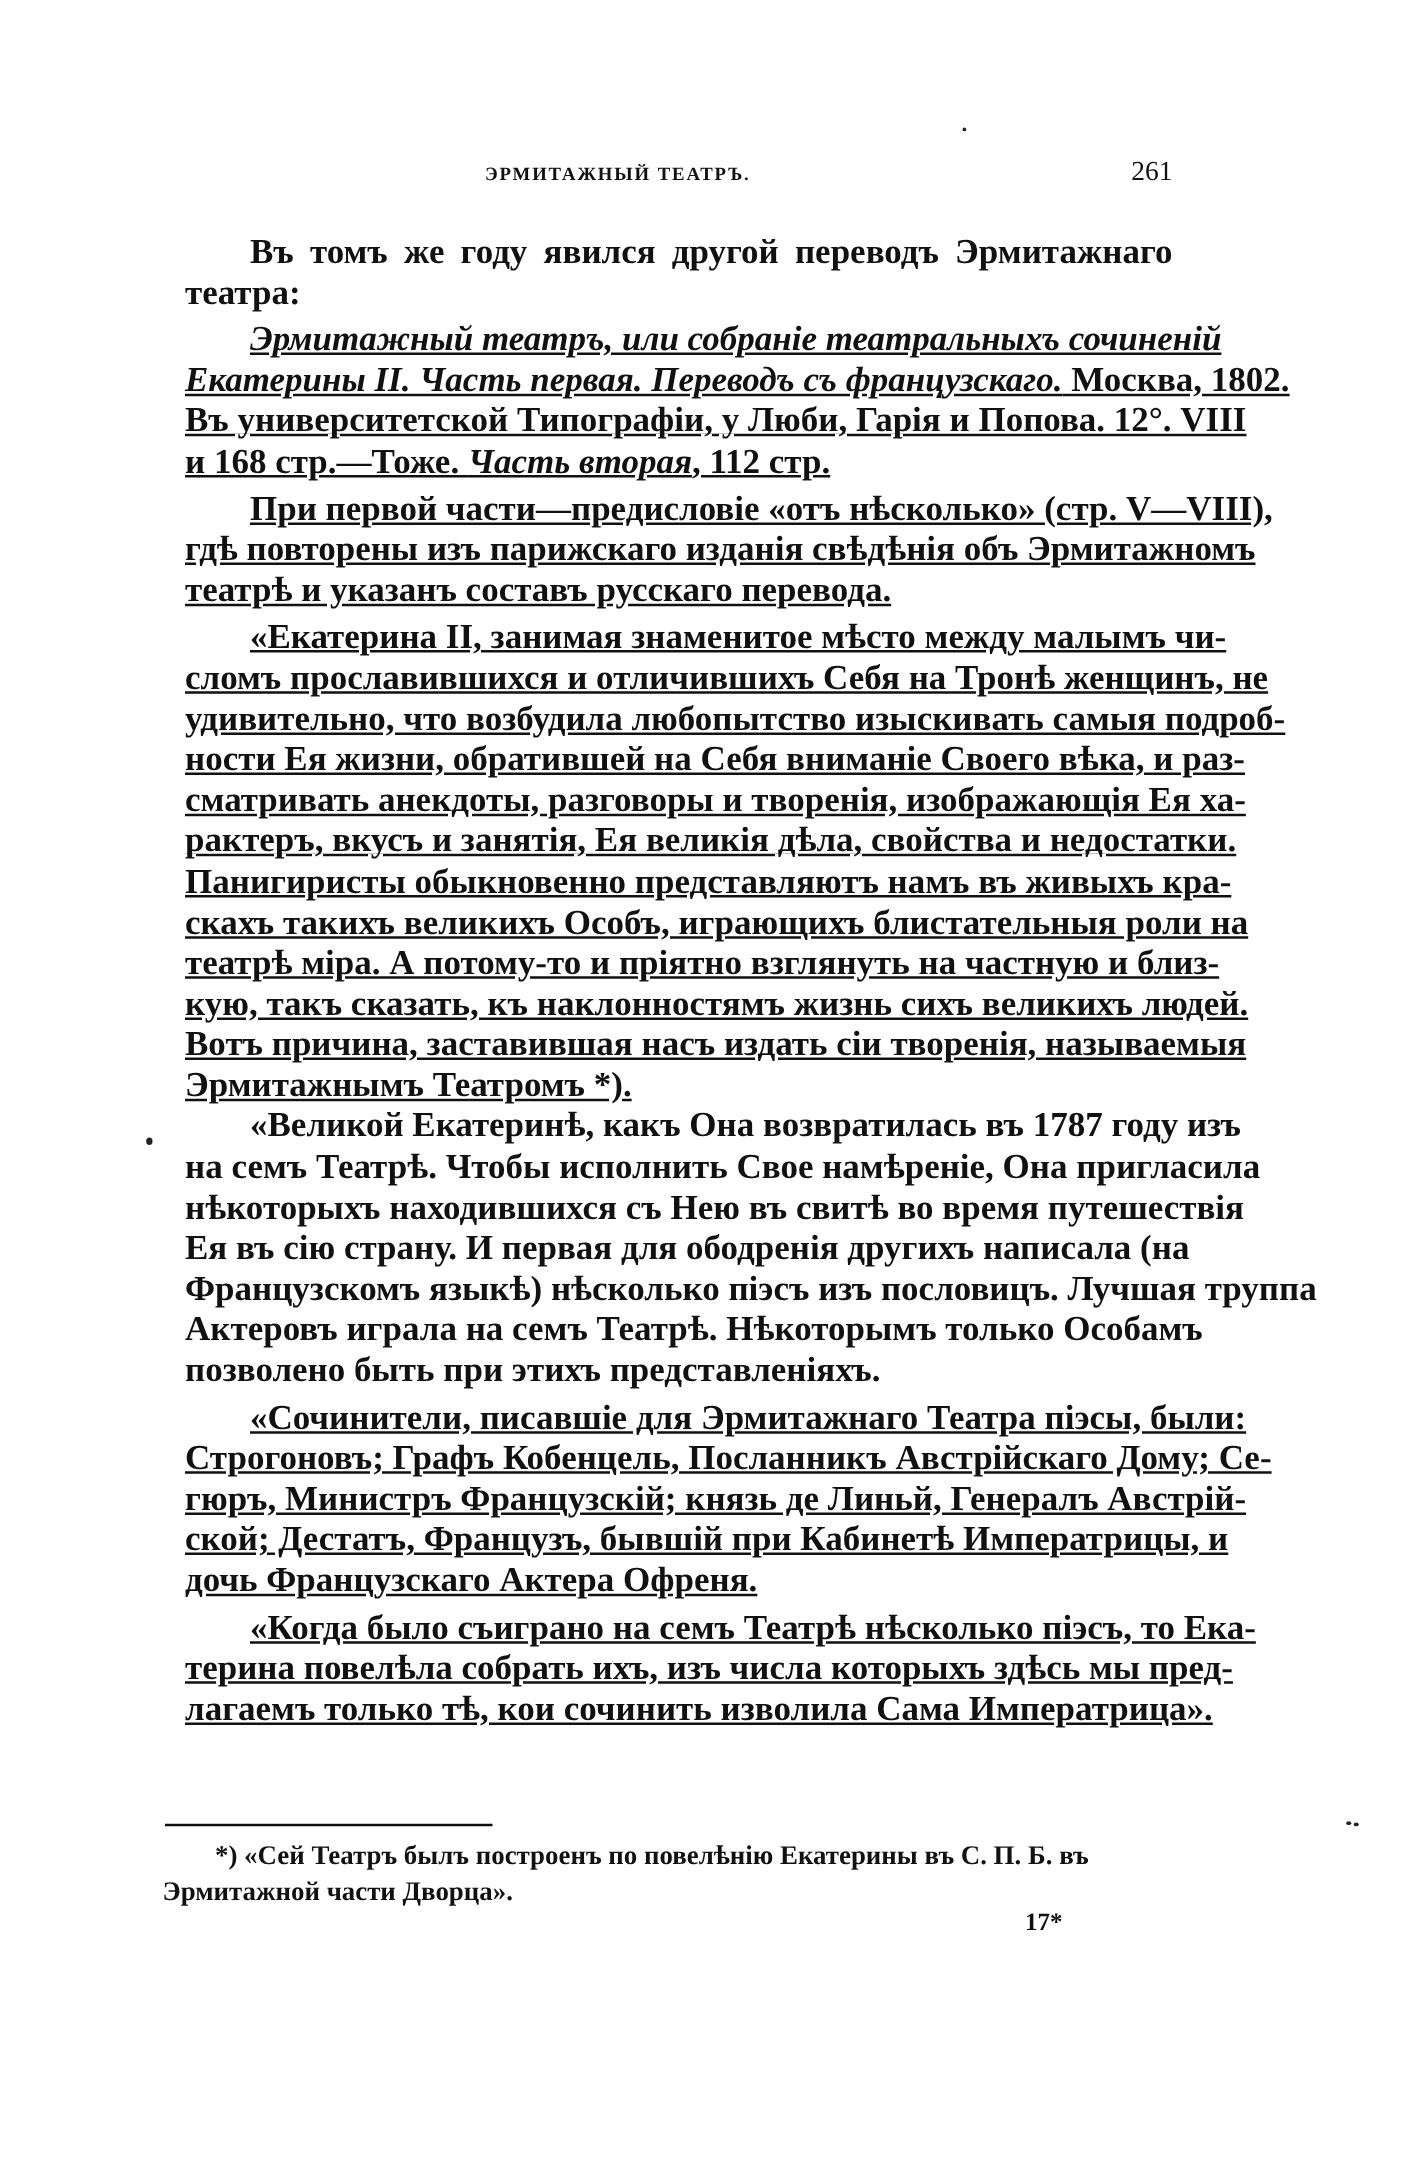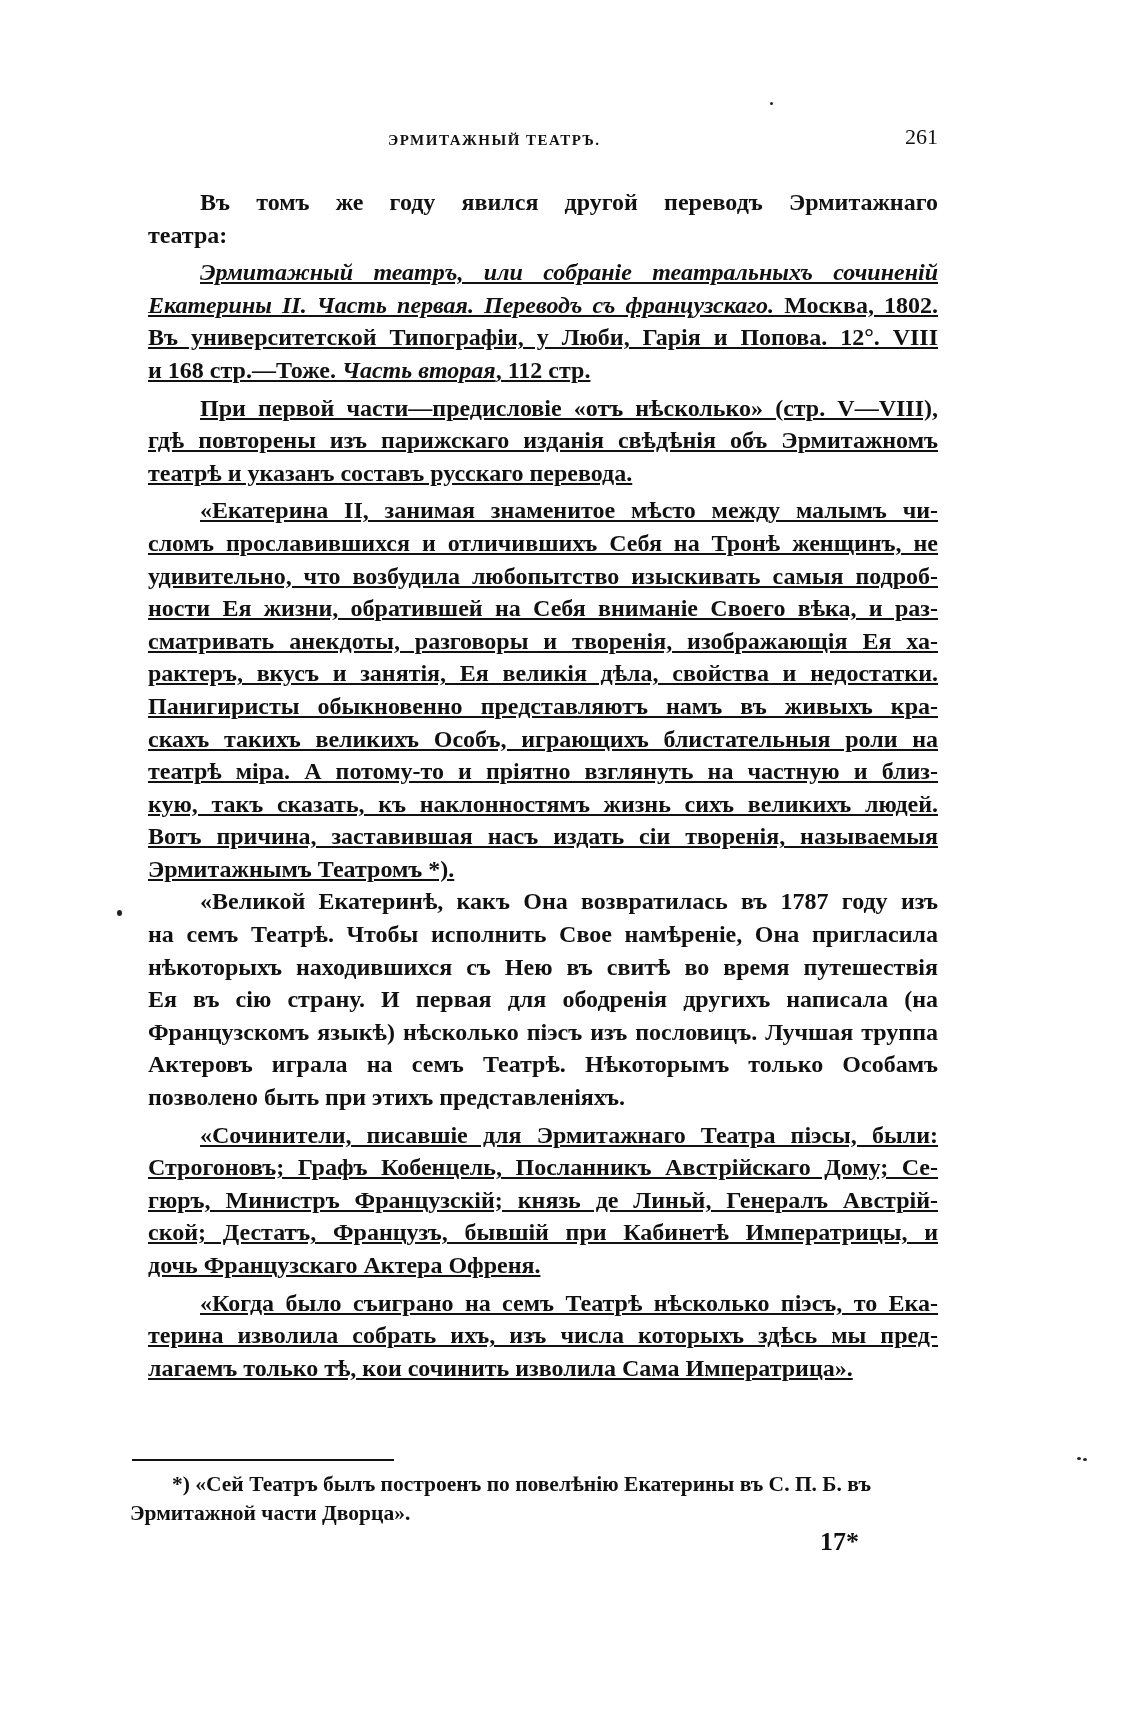--- a/index.html
+++ b/index.html
@@ -16,38 +16,38 @@
     position: absolute; left: 240px; top: 6px;
     font-size: 15px; font-weight: bold; letter-spacing: 1.5px;
   }
   .page-number {
     position: absolute; right: 0; top: -2px;
     font-size: 22px;
   }
   .speck { position: absolute; background: #222; border-radius: 50%; }
   .body-text {
     position: absolute; left: 148px; top: 186px; width: 790px;
-    font-size: 24px; line-height: 32.6px; font-weight: bold;
+    font-size: 28px; line-height: 32.6px; font-weight: bold;
     text-align: justify;
   }
   .para { margin: 0; text-indent: 0; }
   .line { display: block; text-align: justify; text-align-last: justify; white-space: nowrap; }
   .line.last { text-align-last: left; }
   .it { font-style: italic; }
   .para-gap { margin-top: 5px; text-decoration: underline; }
   .rule {
     position: absolute; left: 132px; top: 1459px; width: 262px; height: 2px; background: #111;
   }
   .footnote {
     position: absolute; left: 130px; top: 1470px; width: 830px;
     font-size: 21.5px; line-height: 29px; font-weight: bold;
   }
   .footnote .line { text-align: right; text-align-last: left; }
   .signature {
-    position: absolute; left: 820px; top: 1527px; font-size: 26px; font-weight: bold;
+    position: absolute; left: 820px; top: 1527px; font-size: 20px; font-weight: bold;
   }
 </style>
 </head>
 <body>
 
 <div class="page">
 
   <div class="running-head">
     <span class="running-title">ЭРМИТАЖНЫЙ ТЕАТРЪ.</span>
     <span class="page-number">261</span>
@@ -106,21 +106,21 @@
     <p class="para para-gap">
       <span class="line" style="padding-left:52px">«Сочинители, писавшіе для Эрмитажнаго Театра піэсы, были:</span>
       <span class="line">Строгоновъ; Графъ Кобенцель, Посланникъ Австрійскаго Дому; Се-</span>
       <span class="line">гюръ, Министръ Французскій; князь де Линьй, Генералъ Австрій-</span>
       <span class="line">ской; Дестатъ, Французъ, бывшій при Кабинетѣ Императрицы, и</span>
       <span class="line last">дочь Французскаго Актера Офреня.</span>
     </p>
 
     <p class="para para-gap">
       <span class="line" style="padding-left:52px">«Когда было съиграно на семъ Театрѣ нѣсколько піэсъ, то Ека-</span>
-      <span class="line">терина изволила собрать ихъ, изъ числа которыхъ здѣсь мы пред-</span>
+      <span class="line">терина повелѣла собрать ихъ, изъ числа которыхъ здѣсь мы пред-</span>
       <span class="line last">лагаемъ только тѣ, кои сочинить изволила Сама Императрица».</span>
     </p>
   </div>
 
   <div class="rule"></div>
 
   <div class="footnote">
     <span class="line" style="padding-left:42px">*) «Сей Театръ былъ построенъ по повелѣнію Екатерины въ С. П. Б. въ</span>
     <span class="line">Эрмитажной части Дворца».</span>
   </div>

